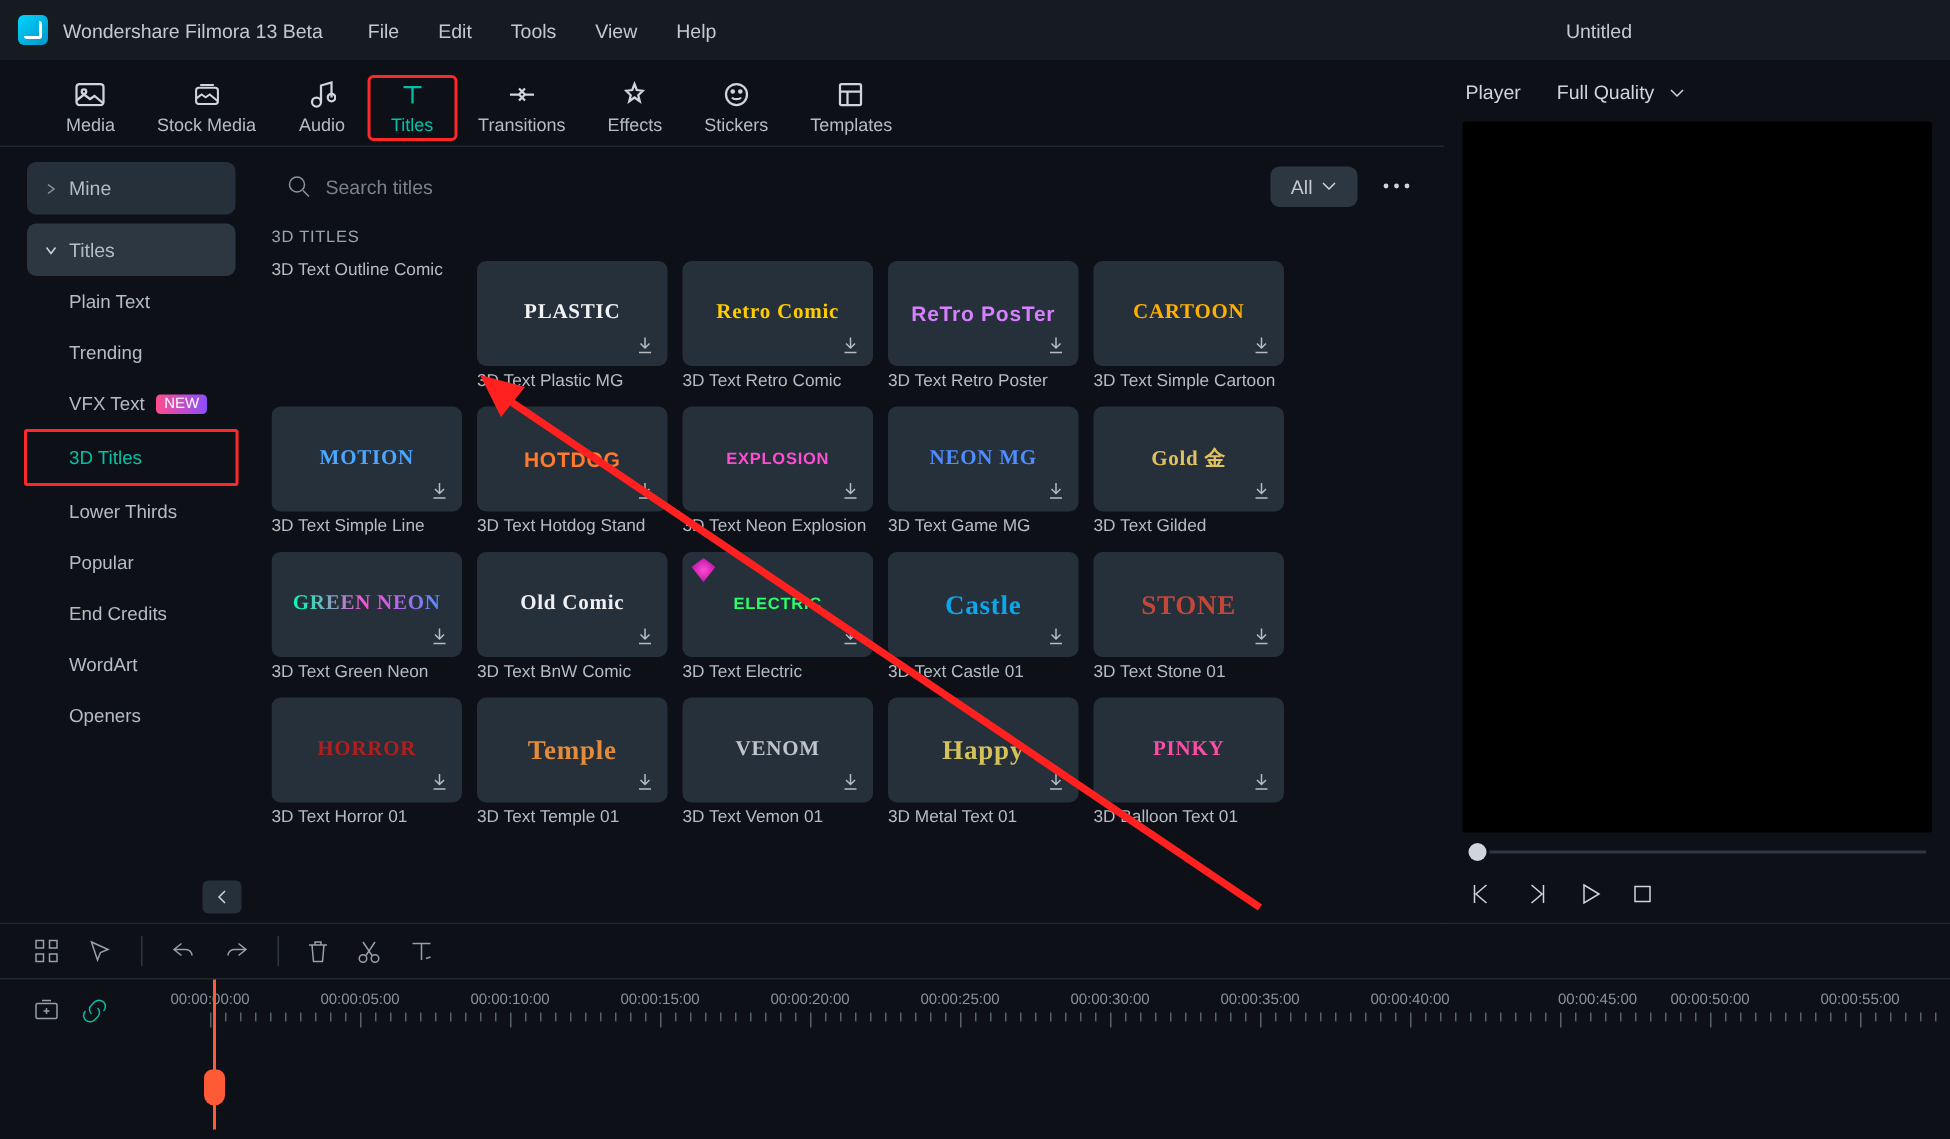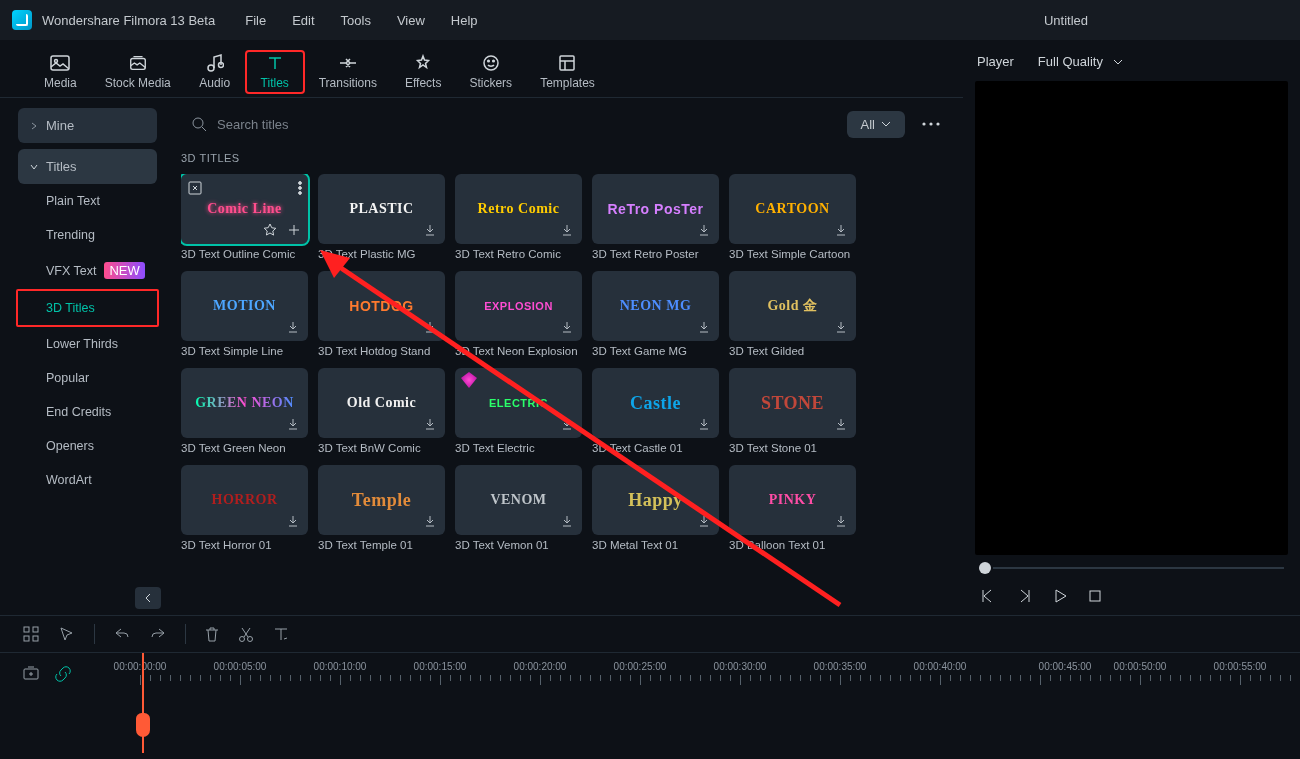--- a/index.html
+++ b/index.html
@@ -17,21 +17,21 @@
 .tab .ic{width:20px;height:18px;display:flex;align-items:center;justify-content:center}
 .tab svg{stroke:#cfd5da;stroke-width:1.5;fill:none}
 .tab.highlight svg{stroke:#00c2a8}
 .browser{display:flex;flex:1;overflow:hidden}
 .sidebar{width:165px;padding:10px 8px 0 18px;display:flex;flex-direction:column;gap:0;position:relative}
 .sidebar-item{padding:10px 12px;font-size:13px;color:#b5bcc4;border-radius:6px;cursor:pointer;display:flex;align-items:center;gap:8px}
 .sidebar-item.top{background:#26303b;margin-bottom:6px}
 .sidebar-item.active{background:#2c3742}
 .sidebar-item.sub{padding-left:28px;font-size:12.5px}
 .sidebar-item.selected{color:#00c2a8;border:2px solid #ff2828;border-radius:2px;margin:0 -2px}
-.new-badge{background:linear-gradient(90deg,#ff4d8d,#8d4dff);font-size:13px;padding:1px 5px;border-radius:3px;color:#fff}
+.new-badge{background:linear-gradient(90deg,#ff4d8d,#8d4dff);font-size:10px;padding:1px 5px;border-radius:3px;color:#fff}
 .sidebar-collapse{position:absolute;bottom:6px;right:4px;width:26px;height:22px;background:#26303b;border-radius:4px;display:flex;align-items:center;justify-content:center;cursor:pointer}
 .content-pane{flex:1;padding:10px 16px 0;overflow:hidden;display:flex;flex-direction:column;position:relative}
 .search-row{display:flex;align-items:center;gap:10px;margin-bottom:12px}
 .search-box{flex:1;display:flex;align-items:center;gap:10px;padding:6px 10px;border-radius:6px;color:#7a828b;font-size:13px}
 .search-box svg{stroke:#8b949e;fill:none}
 .filter-select{background:#2c3742;padding:6px 14px;border-radius:6px;font-size:13px;display:flex;align-items:center;gap:6px;cursor:pointer}
 .more-btn{width:32px;height:32px;display:flex;align-items:center;justify-content:center;cursor:pointer}
 .section-title{font-size:11px;color:#9aa4ad;letter-spacing:.5px;margin-bottom:10px}
 .grid{display:grid;grid-template-columns:repeat(5,127px);gap:11px 10px;align-content:start;overflow-y:auto}
 .card{display:flex;flex-direction:column;gap:4px}
@@ -196,24 +196,24 @@
             <div class="sidebar-item sub">
               <span>Lower Thirds</span>
             </div>
             <div class="sidebar-item sub">
               <span>Popular</span>
             </div>
             <div class="sidebar-item sub">
               <span>End Credits</span>
             </div>
             <div class="sidebar-item sub">
+              <span>WordArt</span>
+            </div>
+            <div class="sidebar-item sub">
               <span>Openers</span>
-            </div>
-            <div class="sidebar-item sub">
-              <span>WordArt</span>
             </div>
           </div>
         <div class="sidebar-collapse">
             <svg width="10" height="10" viewBox="0 0 10 10">
               <path d="M7 1L3 5l4 4" stroke="#cfd5da" fill="none"></path>
             </svg>
           </div>
       </div>
 
       <div class="content-pane">
@@ -235,44 +235,20 @@
               <svg width="18" height="4" viewBox="0 0 18 4">
                 <circle cx="2" cy="2" r="1.6" fill="#cfd5da"></circle>
                 <circle cx="9" cy="2" r="1.6" fill="#cfd5da"></circle>
                 <circle cx="16" cy="2" r="1.6" fill="#cfd5da"></circle>
               </svg>
             </div>
         </div>
         <div class="section-title">3D TITLES</div>
         <div class="grid" id="grid">
             <div class="card">
-              <div class="thumb selected">
-                <span class="preview" style="color:#ff4d8d;font-family:cursive;text-shadow:0 0 4px #ff4d8d">Comic Line</span>
-                <div class="overlay">
-                  <div class="ov-row">
-                    <svg width="16" height="16" viewBox="0 0 16 16">
-                      <rect x="2" y="2" width="12" height="12" rx="1"></rect>
-                      <path d="M6 6l4 4M6 10l4-4"></path>
-                    </svg>
-                    <svg width="4" height="14" viewBox="0 0 4 14">
-                      <circle cx="2" cy="2" r="1.4" fill="#cfd5da"></circle>
-                      <circle cx="2" cy="7" r="1.4" fill="#cfd5da"></circle>
-                      <circle cx="2" cy="12" r="1.4" fill="#cfd5da"></circle>
-                    </svg>
-                  </div>
-                  <div class="ov-row" style="justify-content:flex-end;gap:8px">
-                    <svg width="16" height="16" viewBox="0 0 16 16">
-                      <path d="M8 2l1.8 3.8 4 .5-3 2.8.8 4L8 11l-3.6 2 .8-4-3-2.8 4-.5z"></path>
-                    </svg>
-                    <svg width="16" height="16" viewBox="0 0 16 16">
-                      <path d="M8 3v10M3 8h10"></path>
-                    </svg>
-                  </div>
-                </div>
-              </div>
               <div class="card-label">3D Text Outline Comic</div>
             </div>
             <div class="card">
               <div class="thumb">
                 <span class="preview" style="color:#f2f2f2;font-family:Impact">PLASTIC</span>
                 <div class="dl-icon">
                   <svg width="14" height="14" viewBox="0 0 14 14">
                     <path d="M7 2v7M4 6l3 3 3-3M3 12h8"></path>
                   </svg>
                 </div>

